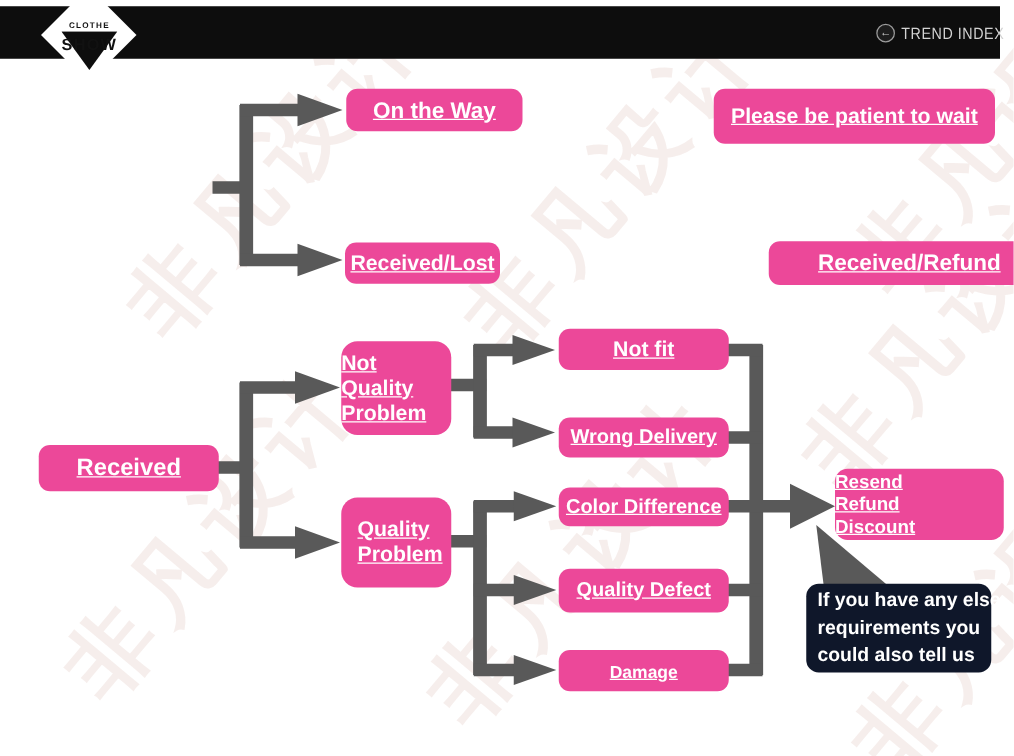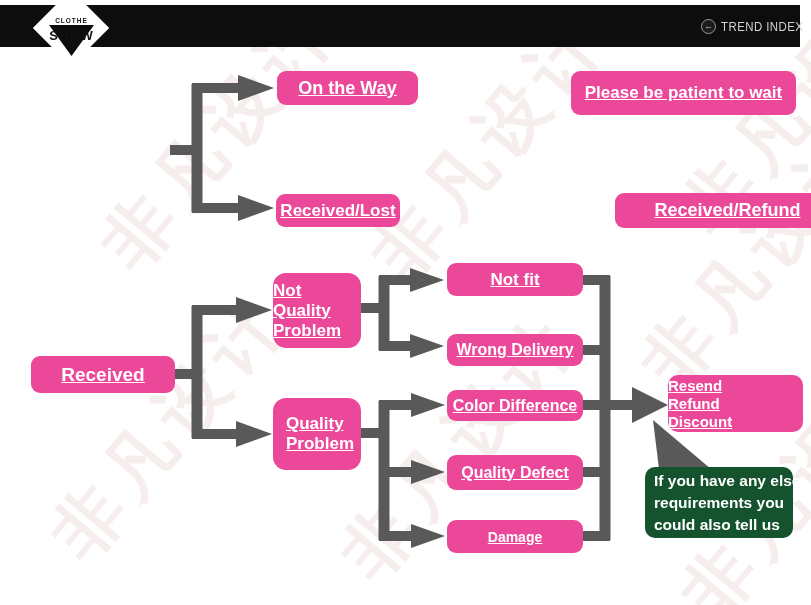--- a/index.html
+++ b/index.html
@@ -28,21 +28,21 @@
   .trend-label{color:#d2d2d2;font-size:13px;letter-spacing:0.5px;transform:scaleX(0.88);
                transform-origin:left center;white-space:nowrap;}
   
   .connector-layer{position:absolute;left:0;top:0;z-index:1;}
   
   .box{position:absolute;z-index:2;background:#ec4899;color:#ffffff;font-weight:bold;
        border-radius:9px;display:flex;align-items:center;justify-content:center;
        text-align:center;box-sizing:border-box;text-decoration:underline;}
   .box.left{justify-content:flex-start;text-align:left;}
   .multiline{display:block;}
-  .bubble{position:absolute;z-index:2;background:#14532d;color:#ffffff;font-weight:bold;
+  .bubble{position:absolute;z-index:2;background:#0f172a;color:#ffffff;font-weight:bold;
           border-radius:10px;box-sizing:border-box;}
   .bubble div{white-space:nowrap;}
 </style>
 </head>
 <body>
 
 <div class="stage">
 
   <span class="wm" style="left:60px;top:90px;">非凡设计</span>
   <span class="wm" style="left:330px;top:100px;">非凡设计</span>

